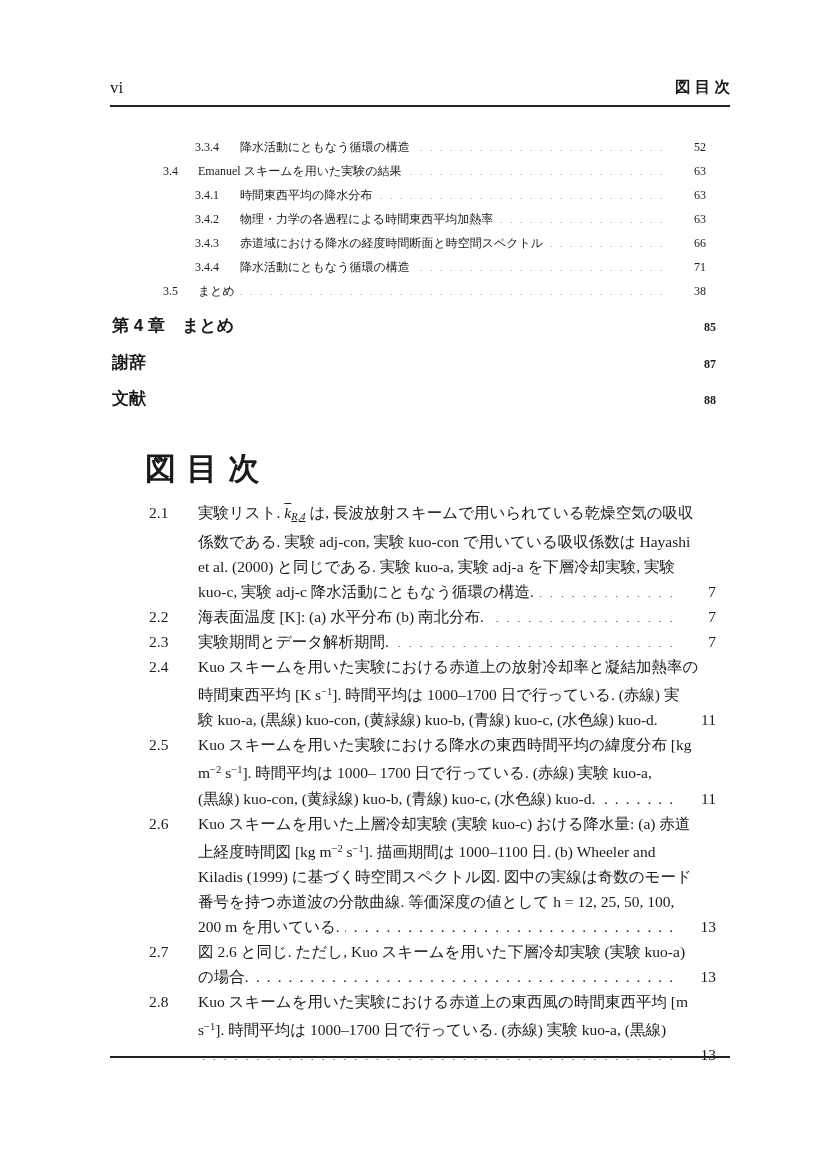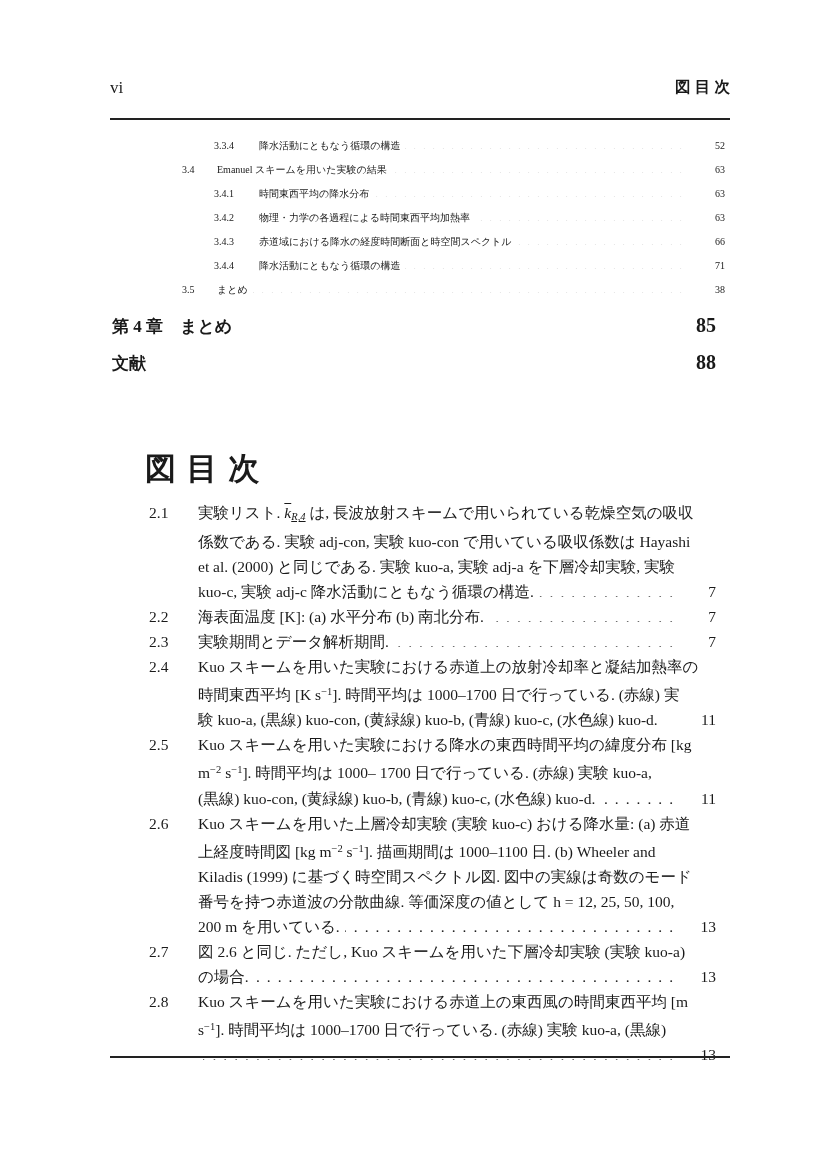--- a/index.html
+++ b/index.html
@@ -7,46 +7,46 @@
     width:826px; height:1169px; background:#ffffff; color:#1a1a1a;
     font-family:"Liberation Serif","DejaVu Serif",serif;
     position:relative; overflow:hidden;
   }
   .sheet { position:absolute; inset:0; }
 
   
   .pagehead {
     position:absolute; left:110px; top:72px; width:620px; height:26px;
     display:flex; justify-content:space-between; align-items:flex-end;
-    border-bottom:2px solid #222; padding-bottom:20px; box-sizing:content-box;
+    border-bottom:2px solid #222; padding-bottom:7px; box-sizing:content-box;
   }
   .hdr-left  { font-size:17px; }
   .hdr-right { font-family:"Liberation Sans","DejaVu Sans",sans-serif; font-weight:700; font-size:15.5px; }
 
   
-  .toc { position:absolute; left:182px; top:139px; width:543px; font-size:10px; }
+  .toc { position:absolute; left:163px; top:139px; width:543px; font-size:12px; }
   .toc-row { display:flex; align-items:baseline; height:24px; }
   .toc-row.lvl2 { padding-left:32px; }
   .toc-row.lvl1 .toc-num { width:35px; flex:0 0 auto; }
   .toc-row.lvl2 .toc-num { width:45px; flex:0 0 auto; }
   .ltext { white-space:nowrap; flex:0 0 auto; }
 
   .leader { flex:1 1 auto; min-width:0; position:relative; overflow:hidden; height:1em; margin:0 10px 0 5px; }
   .leader::after {
     content:"............................................................................";
     position:absolute; right:0; bottom:-3px; letter-spacing:7px; white-space:nowrap; line-height:1;
   }
   .leader.nodots::after { content:""; }
   .pnum { flex:0 0 auto; width:26px; text-align:right; white-space:nowrap; }
 
   
   .chapters { position:absolute; left:112px; top:314px; width:604px; }
   .chap-row { display:flex; align-items:baseline; justify-content:space-between; height:20px; margin-bottom:16.5px; }
-  .chap-title { font-family:Liberation Serif, serif; font-weight:700; font-size:17px; white-space:nowrap; }
-  .chap-page { font-weight:700; font-size:20px; }
+  .chap-title { font-family:Liberation Sans, sans-serif; font-weight:700; font-size:17px; white-space:nowrap; }
+  .chap-page { font-weight:700; font-size:12px; }
 
   
   .lof-heading {
     position:absolute; left:145px; top:448px;
     font-family:"Liberation Sans","DejaVu Sans",sans-serif; font-weight:700; font-size:31px;
     letter-spacing:1px; white-space:nowrap;
   }
 
   
   .lof { position:absolute; left:149px; top:500px; width:567px; font-size:15.5px; }
@@ -116,20 +116,24 @@
         <span class="pnum">38</span>
       </div>
     </div>
 
   <div class="chapters">
       <div class="chap-row">
         <span class="chap-title">第 4 章　まとめ</span>
         <span class="chap-page">85</span>
       </div>
       <div class="chap-row">
+        <span class="chap-title">謝辞</span>
+        <span class="chap-page">87</span>
+      </div>
+      <div class="chap-row">
         <span class="chap-title">文献</span>
         <span class="chap-page">88</span>
       </div>
     </div>
 
   <div class="lof-heading">図 目 次</div>
 
   <div class="lof">
       <div class="lof-entry">
         <div class="lof-num">2.1</div>

